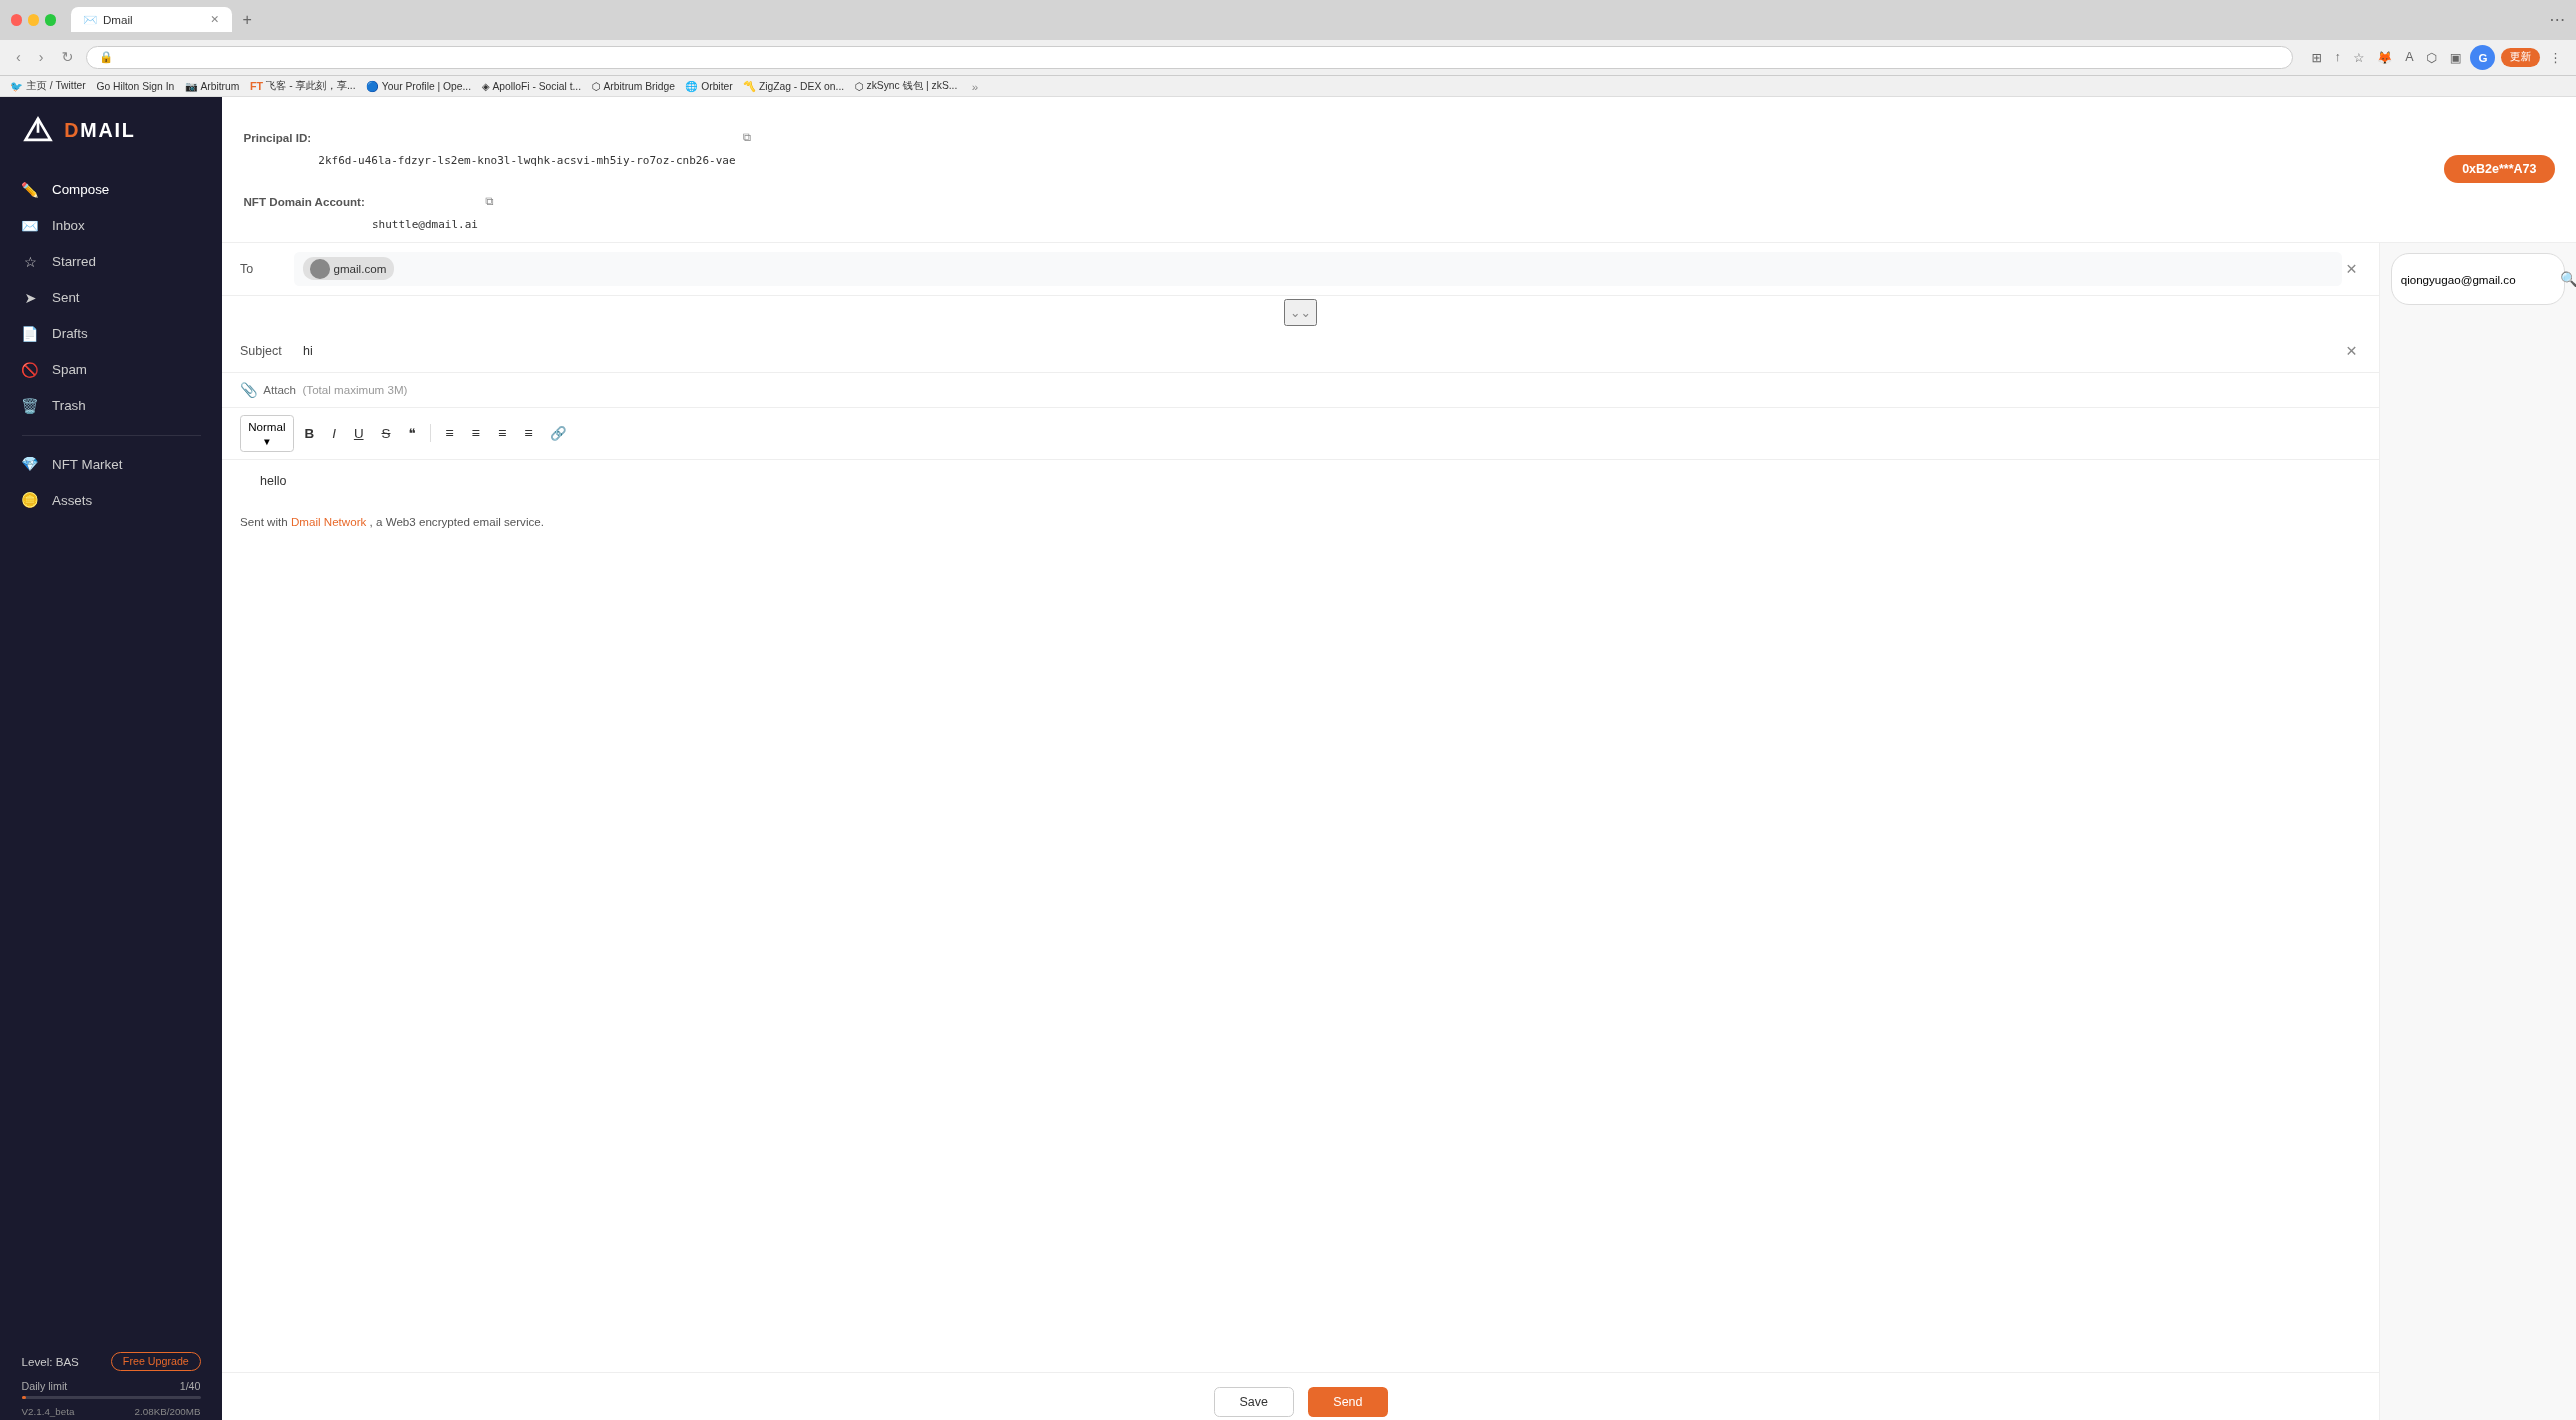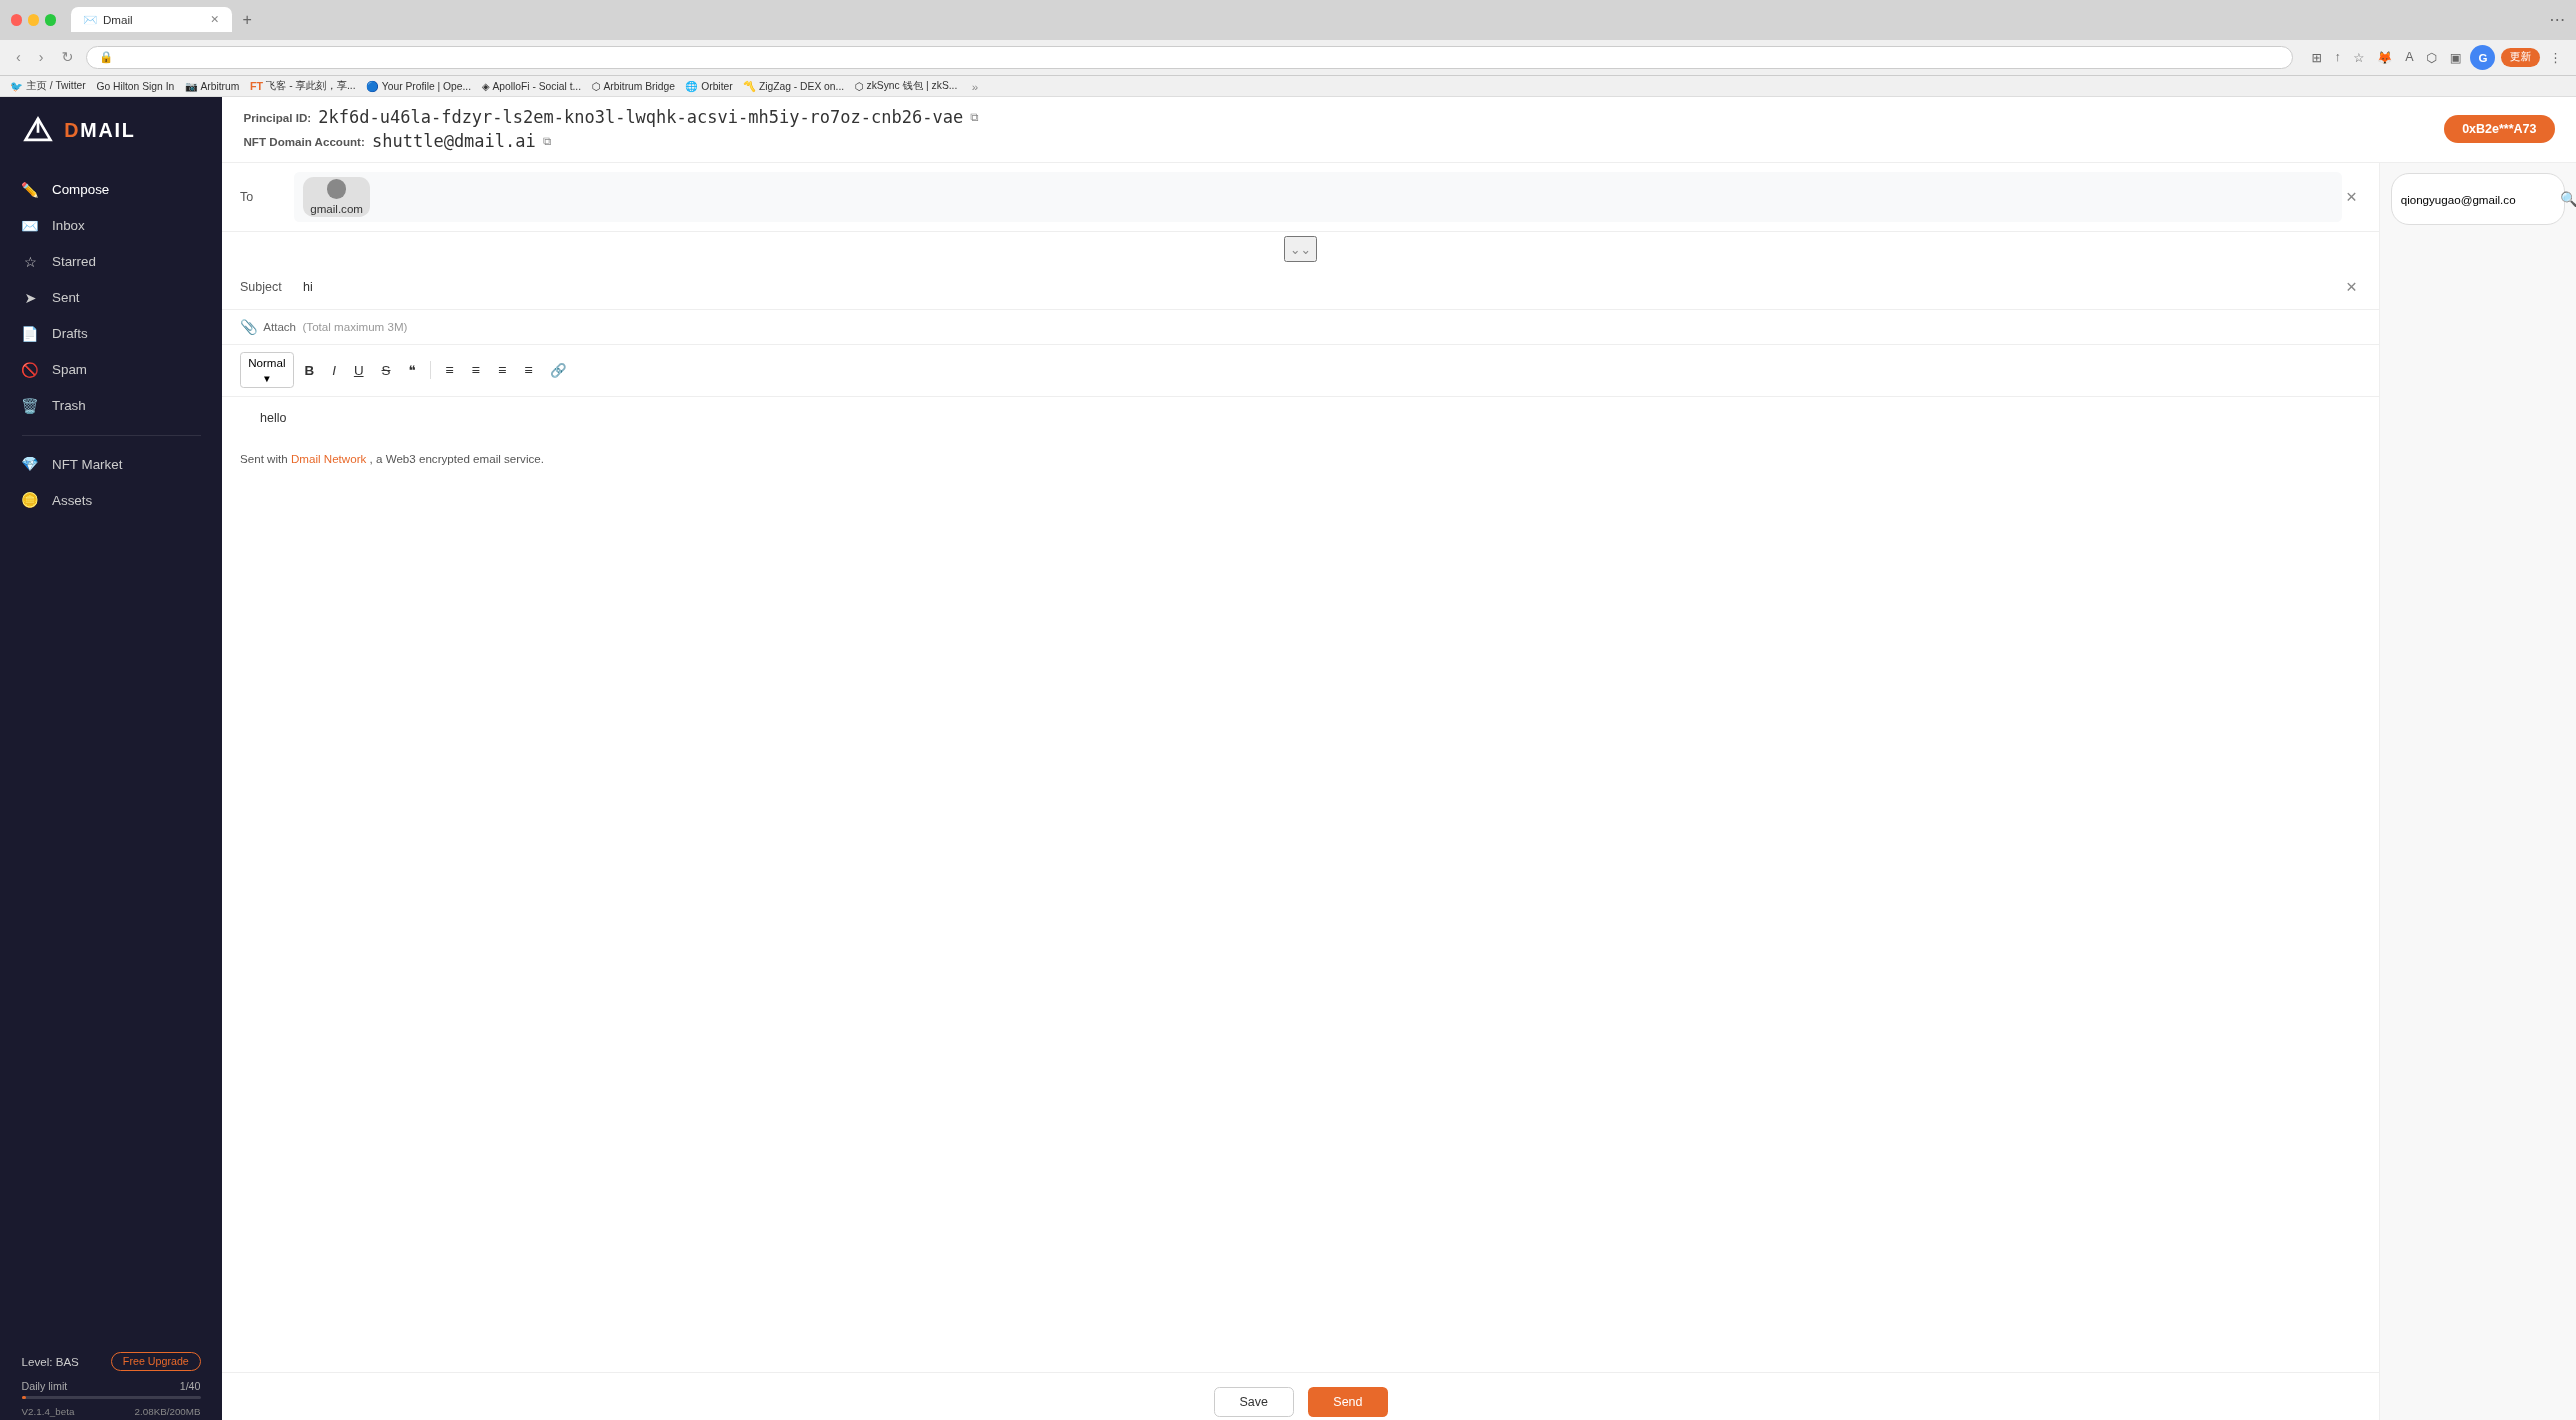--- a/index.html
+++ b/index.html
@@ -56,32 +56,32 @@
     .version-row { display: flex; justify-content: space-between; font-size: 9.8px; color: #888; }
 
     
     .main-content { flex: 1; background: #fff; display: flex; flex-direction: column; overflow: hidden; }
 
     
     .header-bar { background: #fff; padding: 10.7px 21.5px; border-bottom: 0.9px solid #eee; display: flex; align-items: center; justify-content: space-between; }
     .header-info { display: flex; flex-direction: column; gap: 3.6px; }
     .header-row { display: flex; align-items: center; gap: 7.2px; font-size: 11.6px; }
     .header-label { color: #555; font-weight: 600; }
-    .header-value { color: #333; font-family: monospace; font-size: 17px; }
+    .header-value { color: #333; font-family: monospace; font-size: 11px; margin-top: 47px; }
     .copy-btn { background: none; border: none; cursor: pointer; color: #888; font-size: 11.6px; }
     .wallet-btn { background: #e8692a; color: white; border: none; border-radius: 18px; padding: 7.2px 18px; font-size: 12.5px; font-weight: 600; cursor: pointer; }
 
     
     .compose-area { flex: 1; display: flex; gap: 0; overflow: hidden; }
     .compose-form { flex: 1; padding: 0; display: flex; flex-direction: column; overflow-y: auto; }
 
     .field-row { display: flex; align-items: center; padding: 9px 18px; border-bottom: 0.9px solid #eee; }
     .field-label { color: #555; font-size: 12.5px; width: 54px; flex-shrink: 0; }
     .field-input-area { flex: 1; display: flex; align-items: center; background: #f8f9fa; border-radius: 5.4px; padding: 5.4px 9px; gap: 7.2px; }
-    .recipient-chip { display: flex; align-items: center; gap: 3.6px; background: #e0e0e0; border-radius: 10.7px; padding: 1.8px 7.2px; font-size: 11.6px; flex-direction: column; }
+    .recipient-chip { display: flex; align-items: center; gap: 3.6px; background: #e0e0e0; border-radius: 10.7px; padding: 1.8px 7.2px; font-size: 11.6px; }
     .chip-dots { display: flex; gap: 1.8px; }
     .chip-dot { width: 7.2px; height: 7.2px; border-radius: 50%; background: #888; }
     .chip-text { font-size: 11.6px; color: #333; }
     .field-clear { background: none; border: none; cursor: pointer; color: #888; font-size: 14.3px; padding: 0 3.6px; }
     .expand-btn { color: #888; font-size: 12.5px; cursor: pointer; margin: 0 auto; display: block; padding: 3.6px; }
 
     .subject-row .field-input-area { background: transparent; }
     .subject-input { flex: 1; border: none; background: transparent; font-size: 12.5px; color: #333; outline: none; }
 
     .attach-row { padding: 9px 18px; border-bottom: 0.9px solid #eee; display: flex; align-items: center; gap: 5.4px; color: #666; font-size: 11.6px; cursor: pointer; }

